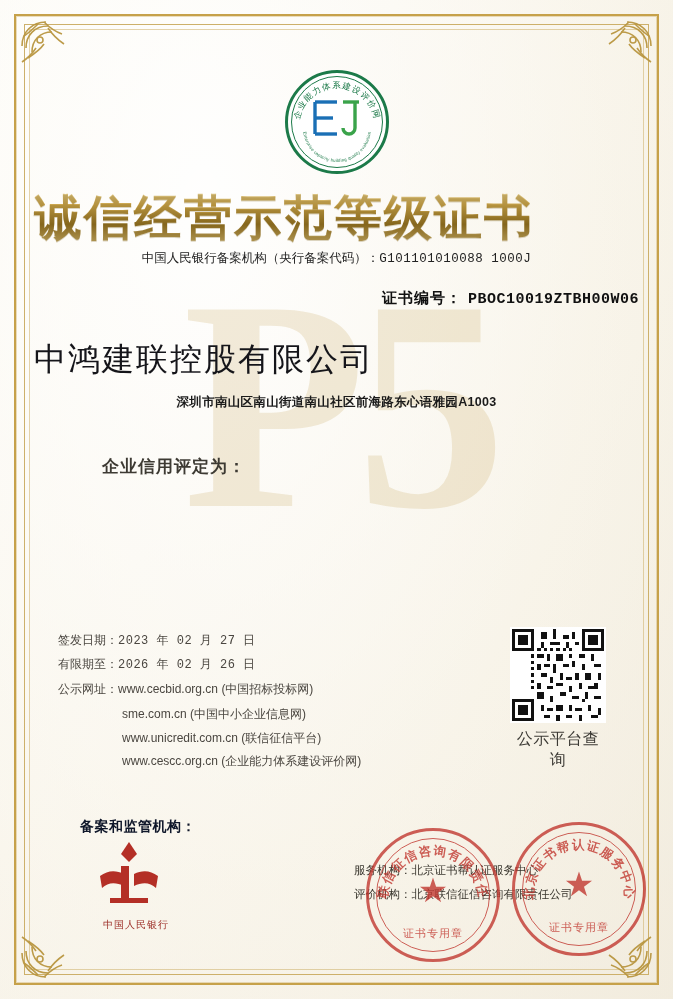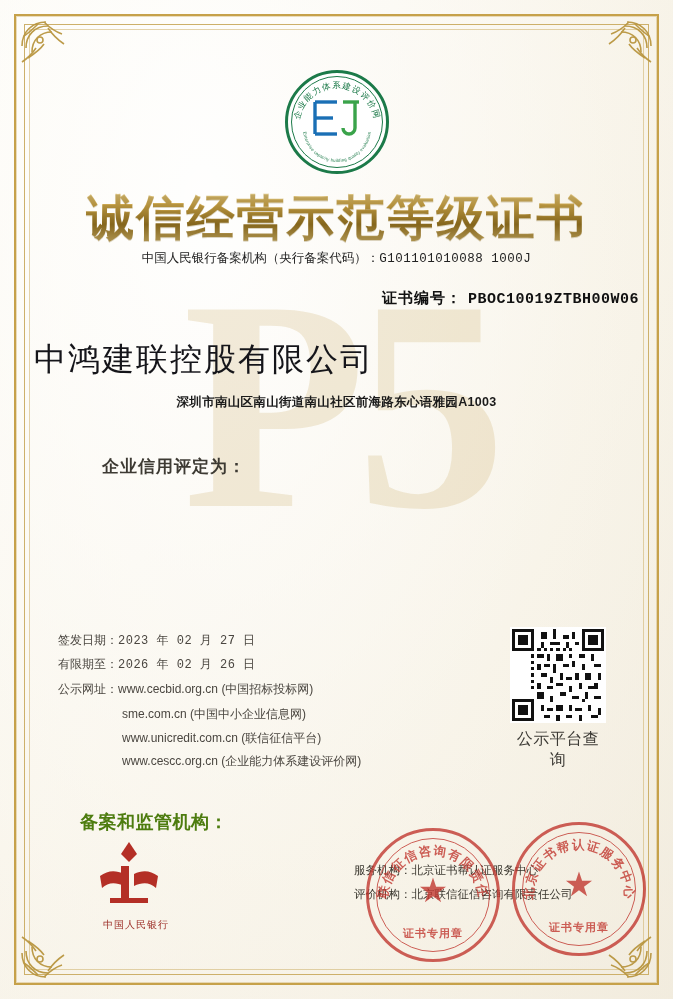--- a/index.html
+++ b/index.html
@@ -127,21 +127,20 @@
     left: 0; right: 0;
     text-align: center;
     font-size: 6px;
     color: #1c7a49;
     letter-spacing: 0.5px;
   }
 
   
   .main-title {
     margin-top: 12px;
-    text-align: center;
     font-family: "Liberation Serif", serif;
     font-weight: 700;
     font-size: 48px;
     letter-spacing: 2px;
     background: linear-gradient(180deg, #e8d9a8 0%, #c9a44c 30%, #8a6a20 60%, #d8c183 100%);
     -webkit-background-clip: text;
     background-clip: text;
     color: transparent;
     text-shadow: 0 1px 0 rgba(120,90,20,0.25);
   }
@@ -261,23 +260,23 @@
   
   .bottom {
     position: absolute;
     left: 0; right: 0;
     top: 760px;
     height: 180px;
   }
   .reg-label {
     position: absolute;
     left: 46px;
-    top: 16px;
-    font-size: 18px;
-    color: #4d7c0f;
+    top: 24px;
+    font-size: 14px;
+    color: #0f172a;
     font-weight: 700;
     letter-spacing: 0.5px;
   }
   .pboc-logo {
     position: absolute;
     left: 56px;
     top: 42px;
     width: 210px;
     height: 110px;
   }
@@ -350,21 +349,21 @@
     font-size: 34px;
     line-height: 1;
     color: #c0342c;
   }
   .stamp .bottom-text {
     position: absolute;
     bottom: 18px;
     left: 0; right: 0;
     text-align: center;
     font-size: 11px;
-    font-weight: 700;
+    font-weight: 400;
     letter-spacing: 1px;
   }
   .stamp .arc svg { position:absolute; inset:0; width:100%; height:100%; }
   .stamp1 { left: 332px; top: 34px; }
   .stamp2 { left: 478px; top: 28px; }
 </style>
 </head>
 <body>
 
 <div id="certificate">

